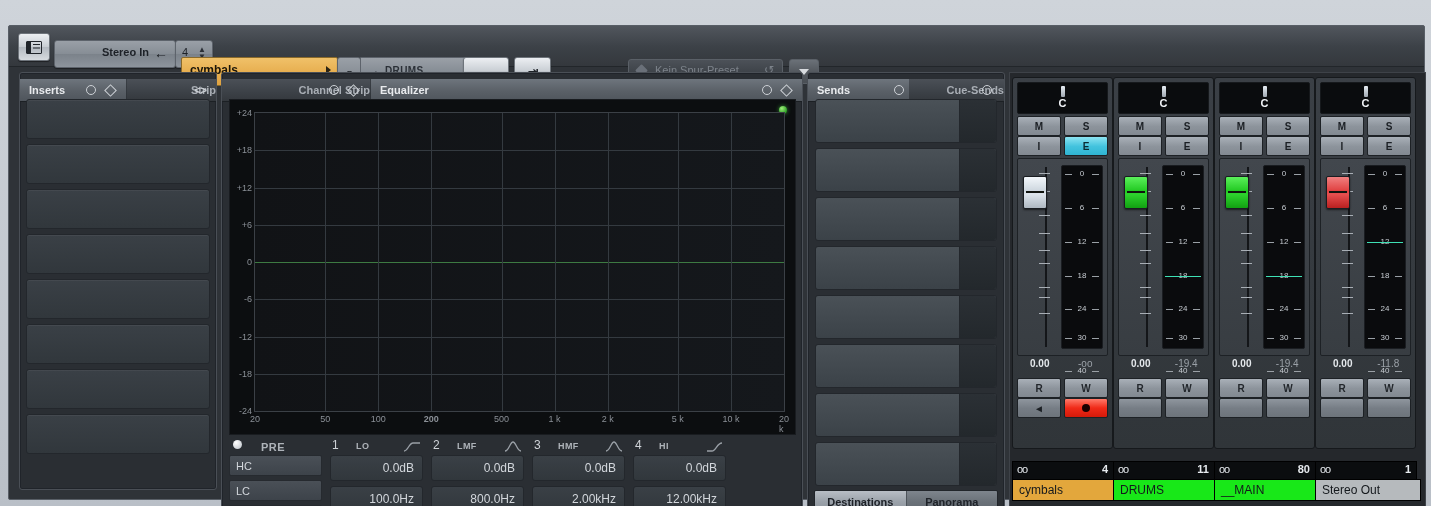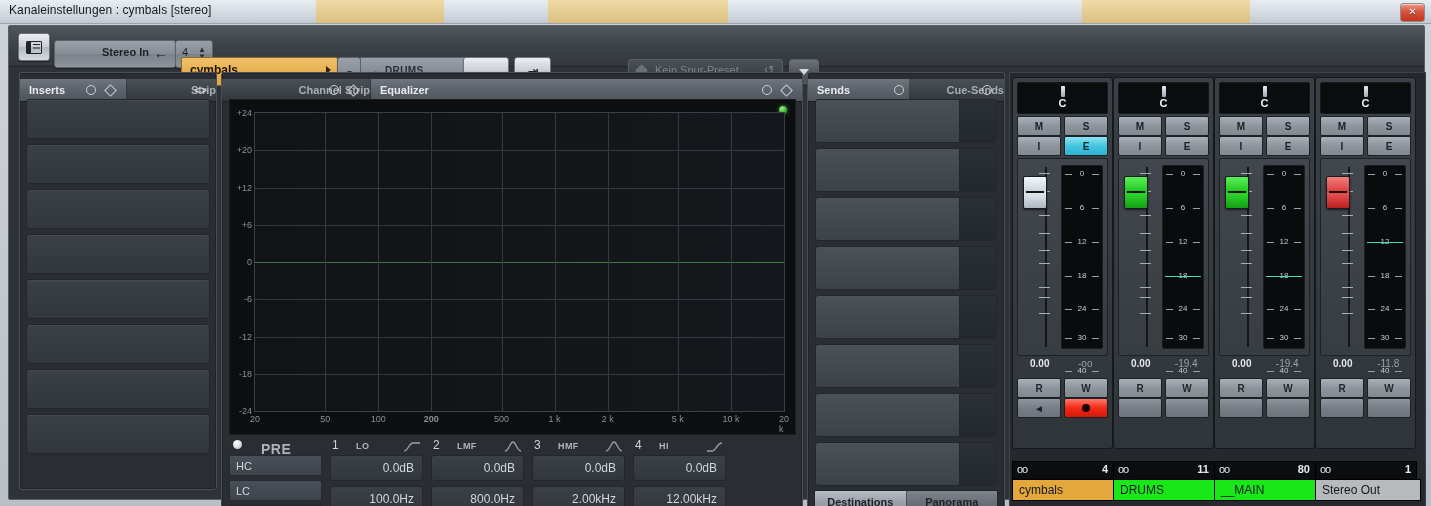--- a/index.html
+++ b/index.html
@@ -143,21 +143,21 @@
   .bandhead .cv{position:absolute;right:2px;top:2px;width:18px;height:12px;}
   .bandcol .vfield{height:24px;margin-bottom:5px;border-radius:3px;
       background:linear-gradient(180deg,#3a4046 0%,#31373c 100%);
       border:1px solid #23272c;display:flex;align-items:center;justify-content:flex-end;
       padding-right:8px;font-size:12px;color:#d3d7dc;}
   .prebtn{height:19px;margin-bottom:4px;border-radius:2px;
       background:linear-gradient(180deg,#4a5057 0%,#3d434a 100%);border:1px solid #262a2f;
       font-size:11px;color:#d3d7dc;display:flex;align-items:center;padding-left:6px;position:relative;}
   .predot{position:absolute;left:4px;top:3px;width:9px;height:9px;border-radius:50%;
       background:radial-gradient(circle at 35% 30%,#ffffff,#b9bfc6);}
-  .prelabel{position:absolute;left:32px;top:4px;font-size:14px;font-weight:bold;color:#aeb3b9;letter-spacing:.5px;}
+  .prelabel{position:absolute;left:32px;top:4px;font-size:11px;font-weight:bold;color:#aeb3b9;letter-spacing:.5px;}
 
   
   #p-sends{left:798px;top:46px;width:196px;height:445px;}
   #p-sends .body{position:absolute;left:7px;top:26px;right:7px;bottom:32px;}
   .sendslot{height:42px;margin-bottom:5px;border-radius:3px;border:1px solid #23272c;
       background:linear-gradient(180deg,#4a5157 0%,#3b4248 100%);position:relative;overflow:hidden;}
   .sendslot:after{content:"";position:absolute;right:0;top:0;bottom:0;width:36px;
       background:linear-gradient(180deg,#2b3035,#23282c);border-left:1px solid #23272c;}
 
   
@@ -217,27 +217,20 @@
   .namecol .inf{position:absolute;left:4px;top:1px;font-size:11px;color:#e6eaee;letter-spacing:-1px;}
   .namecol .num{position:absolute;right:5px;top:1px;font-size:11px;font-weight:bold;color:#e6eaee;}
   .nametag{position:absolute;top:406px;height:20px;display:flex;align-items:center;
       padding-left:6px;font-size:12px;color:#14181c;border:1px solid #000;}
 </style>
 </head>
 <body>
 
 <div class="app">
 
-  <div class="titlebar">
-    <div class="tb-strip a"></div>
-    <div class="tb-strip b"></div>
-    <div class="tb-strip c"></div>
-    <div class="tb-text">Kanaleinstellungen : cymbals [stereo]</div>
-    <div class="closebtn">✕</div>
-  </div>
 
   <div class="frame">
 
     <div class="toolbar">
       <div class="tbtn" id="btn-layout">
         <span class="layout-ico"></span>
       </div>
 
       <div class="combo" id="sel-input">
         <span class="lbl">Stereo In</span>
@@ -316,21 +309,21 @@
           <span class="ico" style="right:30px;top:6px"><span class="circ"></span></span>
           <span class="ico" style="right:11px;top:7px"><span class="dia2"></span></span>
         </div>
       </div>
 
       <div id="eq-graph">
         <div class="led"></div>
         <div class="plot" id="eq-plot">
             <div class="ylab" style="top: calc(0% - 5px);">+24</div>
             <div class="hline" style="top: 12.5%;"></div>
-            <div class="ylab" style="top: calc(12.5% - 5px);">+20</div>
+            <div class="ylab" style="top: calc(12.5% - 5px);">+18</div>
             <div class="hline" style="top: 25%;"></div>
             <div class="ylab" style="top: calc(25% - 5px);">+12</div>
             <div class="hline" style="top: 37.5%;"></div>
             <div class="ylab" style="top: calc(37.5% - 5px);">+6</div>
             <div class="zeroline" style="top: 50%;"></div>
             <div class="ylab" style="top: calc(50% - 5px);">0</div>
             <div class="hline" style="top: 62.5%;"></div>
             <div class="ylab" style="top: calc(62.5% - 5px);">-6</div>
             <div class="hline" style="top: 75%;"></div>
             <div class="ylab" style="top: calc(75% - 5px);">-12</div>

